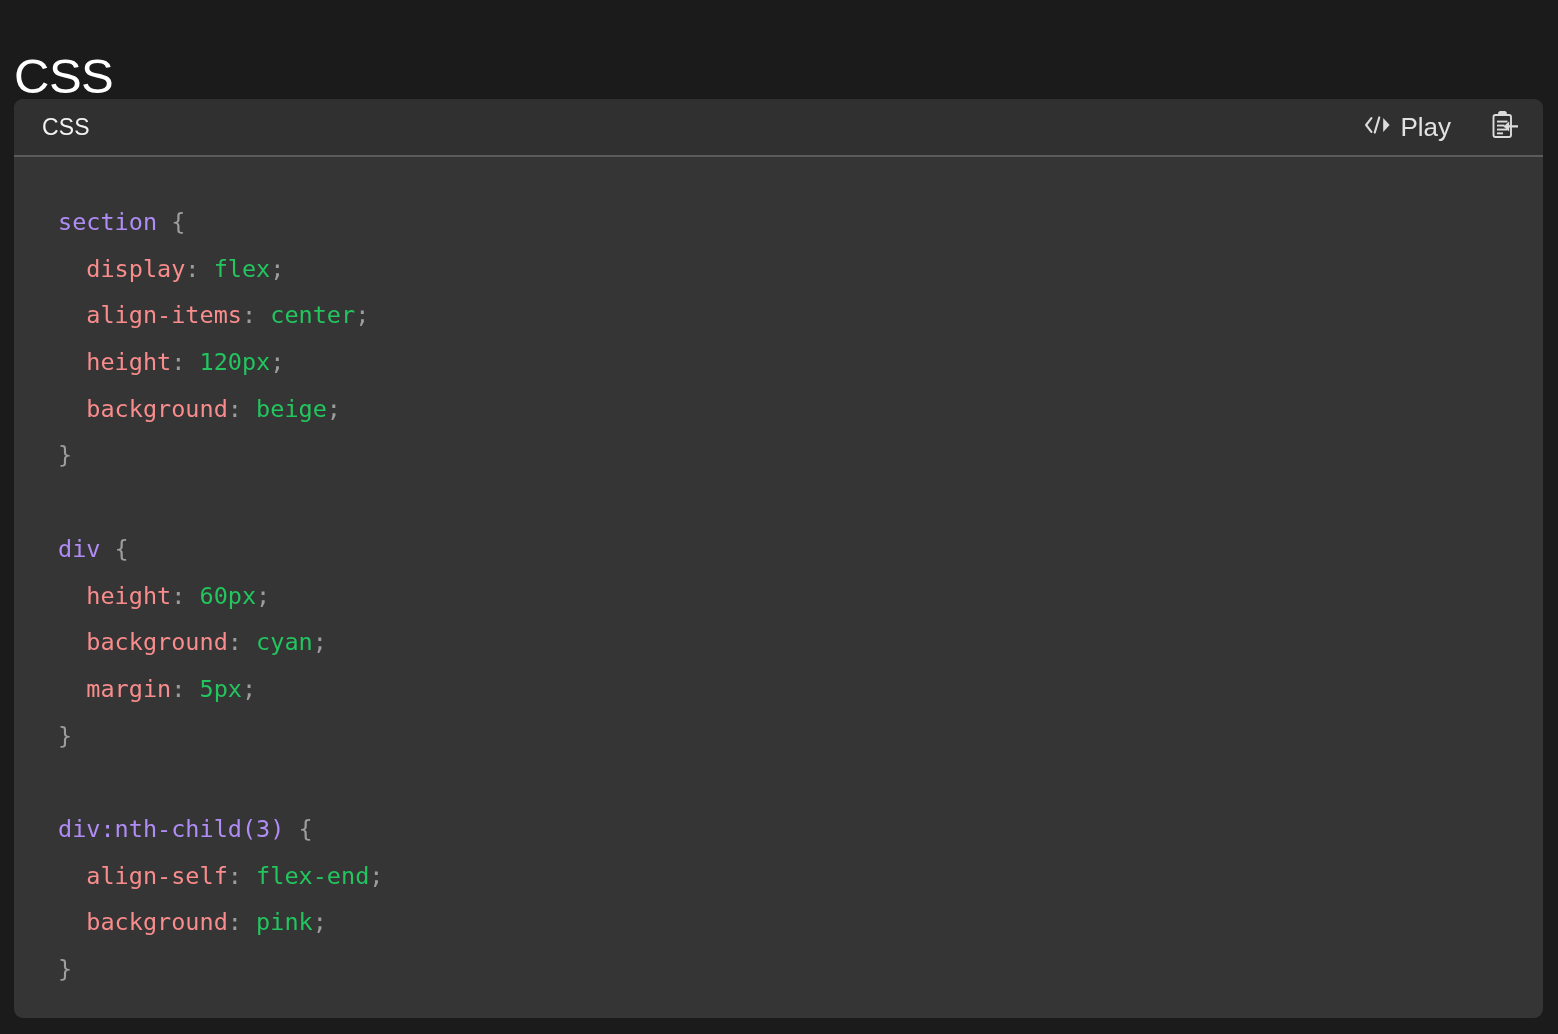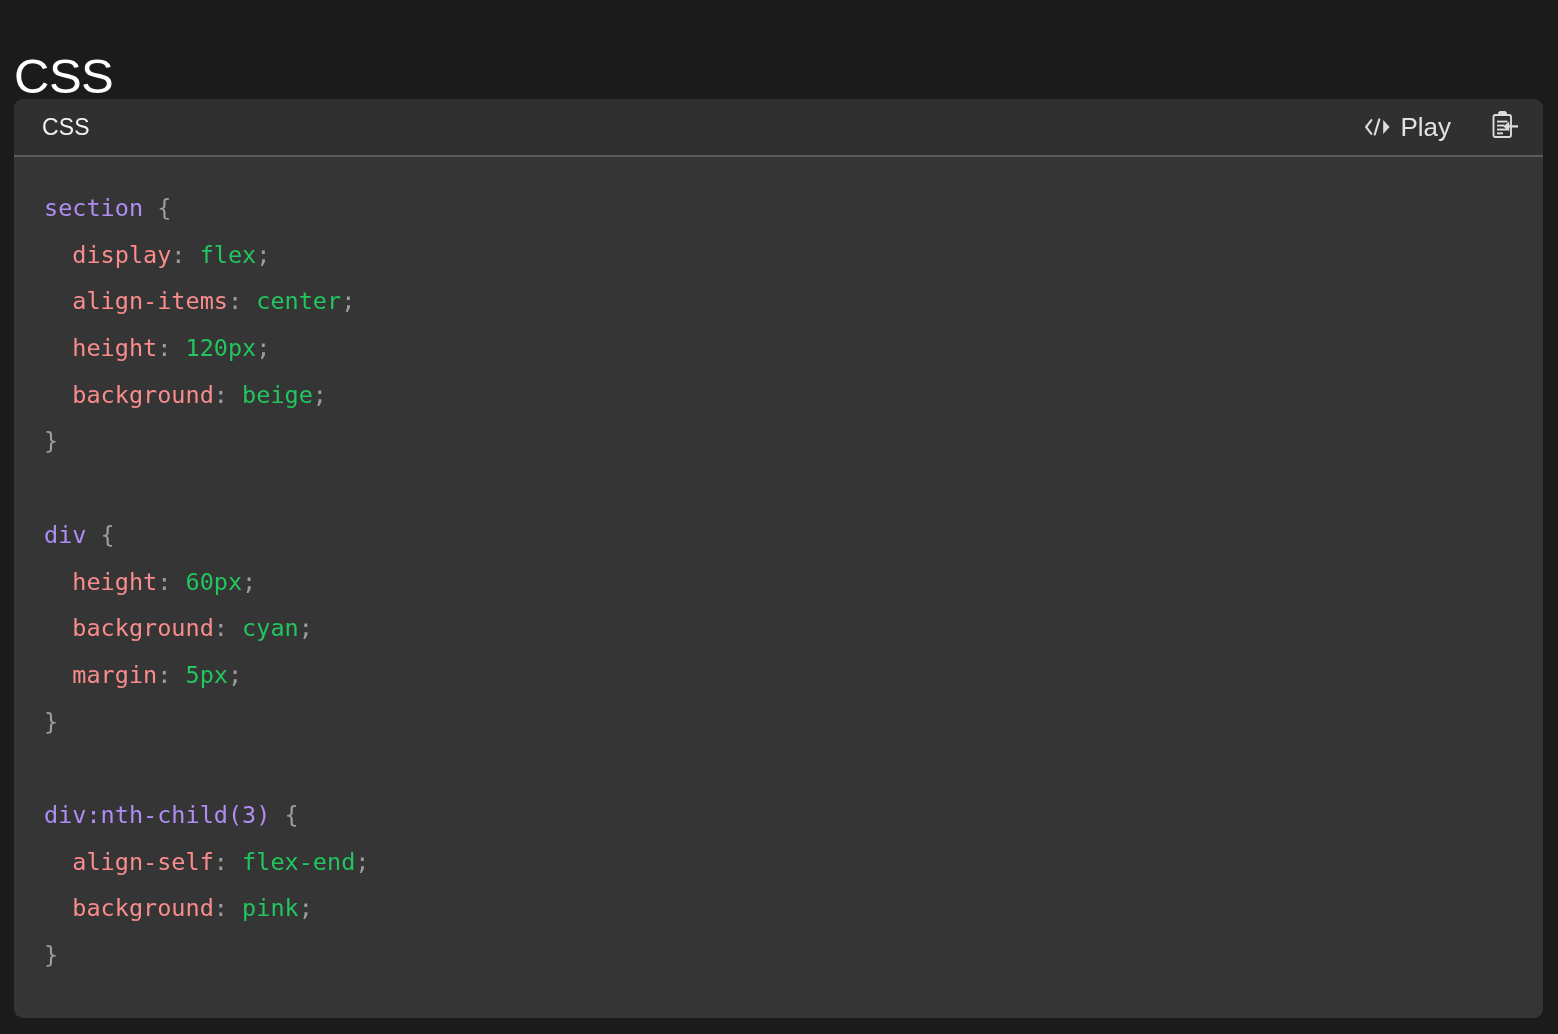--- a/index.html
+++ b/index.html
@@ -74,21 +74,20 @@
   .header-spacer { flex: 1 1 auto; }
 
   .header-actions {
     display: flex;
     align-items: center;
     gap: 34px;
   }
 
   .play-button {
     display: flex;
-    align-items: center;
     gap: 9px;
     background: transparent;
     border: 0;
     padding: 4px 2px;
     cursor: pointer;
     color: #dcdcdc;
   }
   .play-button .code-play-icon {
     display: inline-flex;
     align-items: center;
@@ -116,21 +115,21 @@
   }
 
   
   .code-body {
     flex: 1 1 auto;
     padding: 26px 0 0 0;
     overflow: hidden;
   }
 
   .code-pre {
-    margin: 2px;
+    margin: 16px;
     padding: 0 28px;
     font-family: "DejaVu Sans Mono", "Liberation Mono", monospace;
     font-size: 23.5px;
     line-height: 46.7px;
     color: #ffffff;
     white-space: pre;
     tab-size: 2;
   }
 
   .code-line { height: 46.7px; white-space: pre; }

